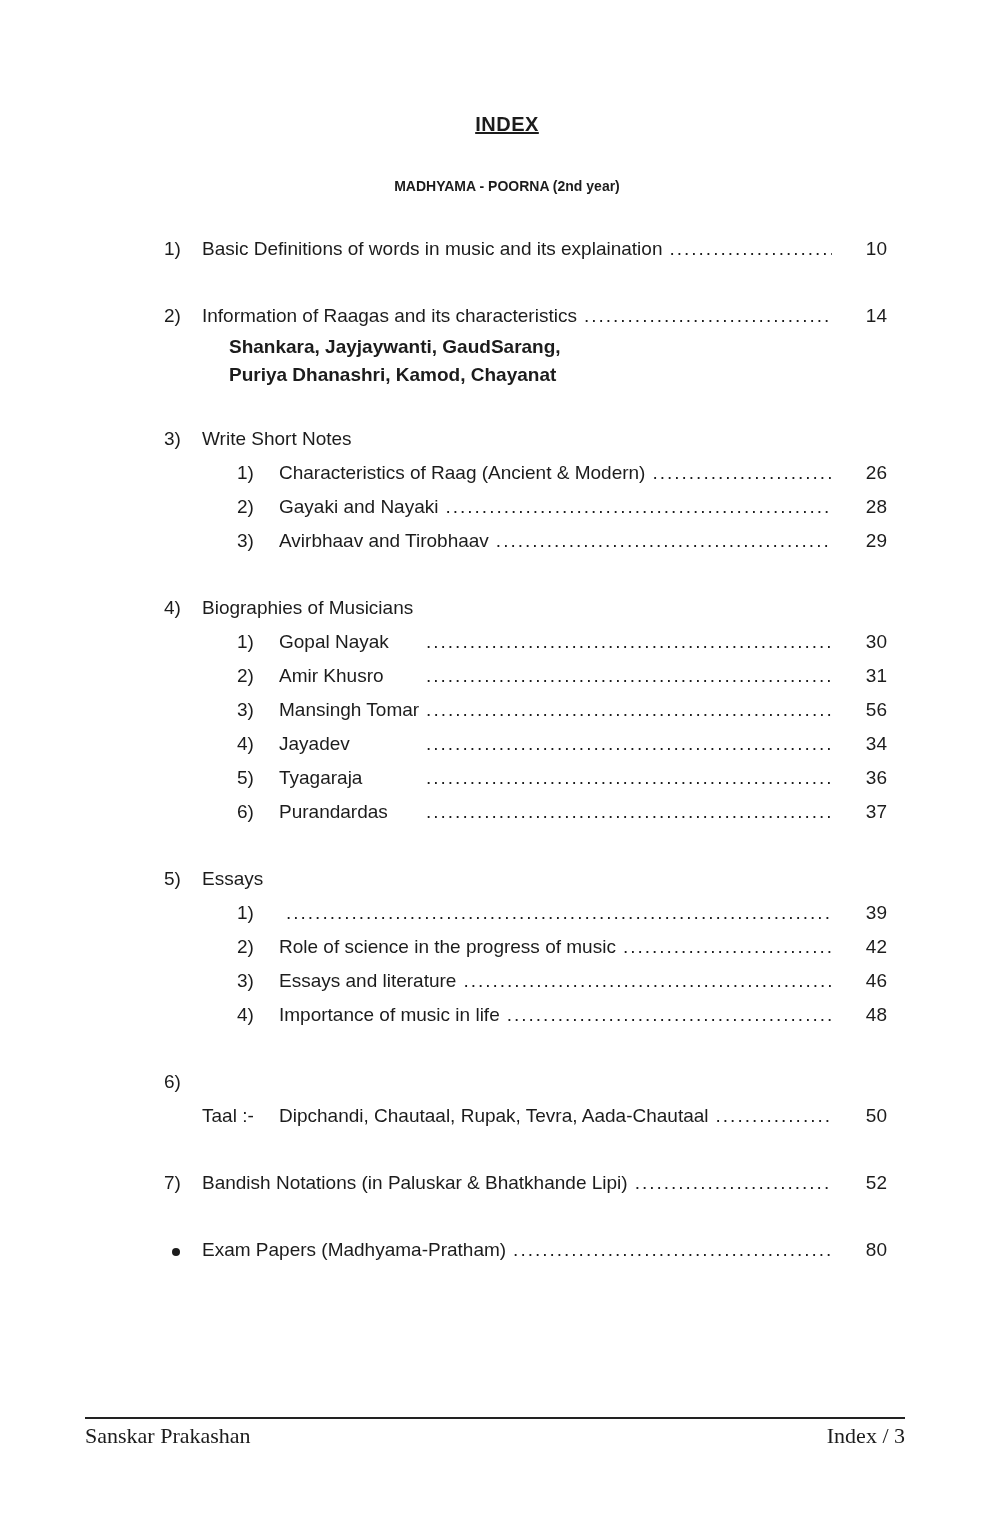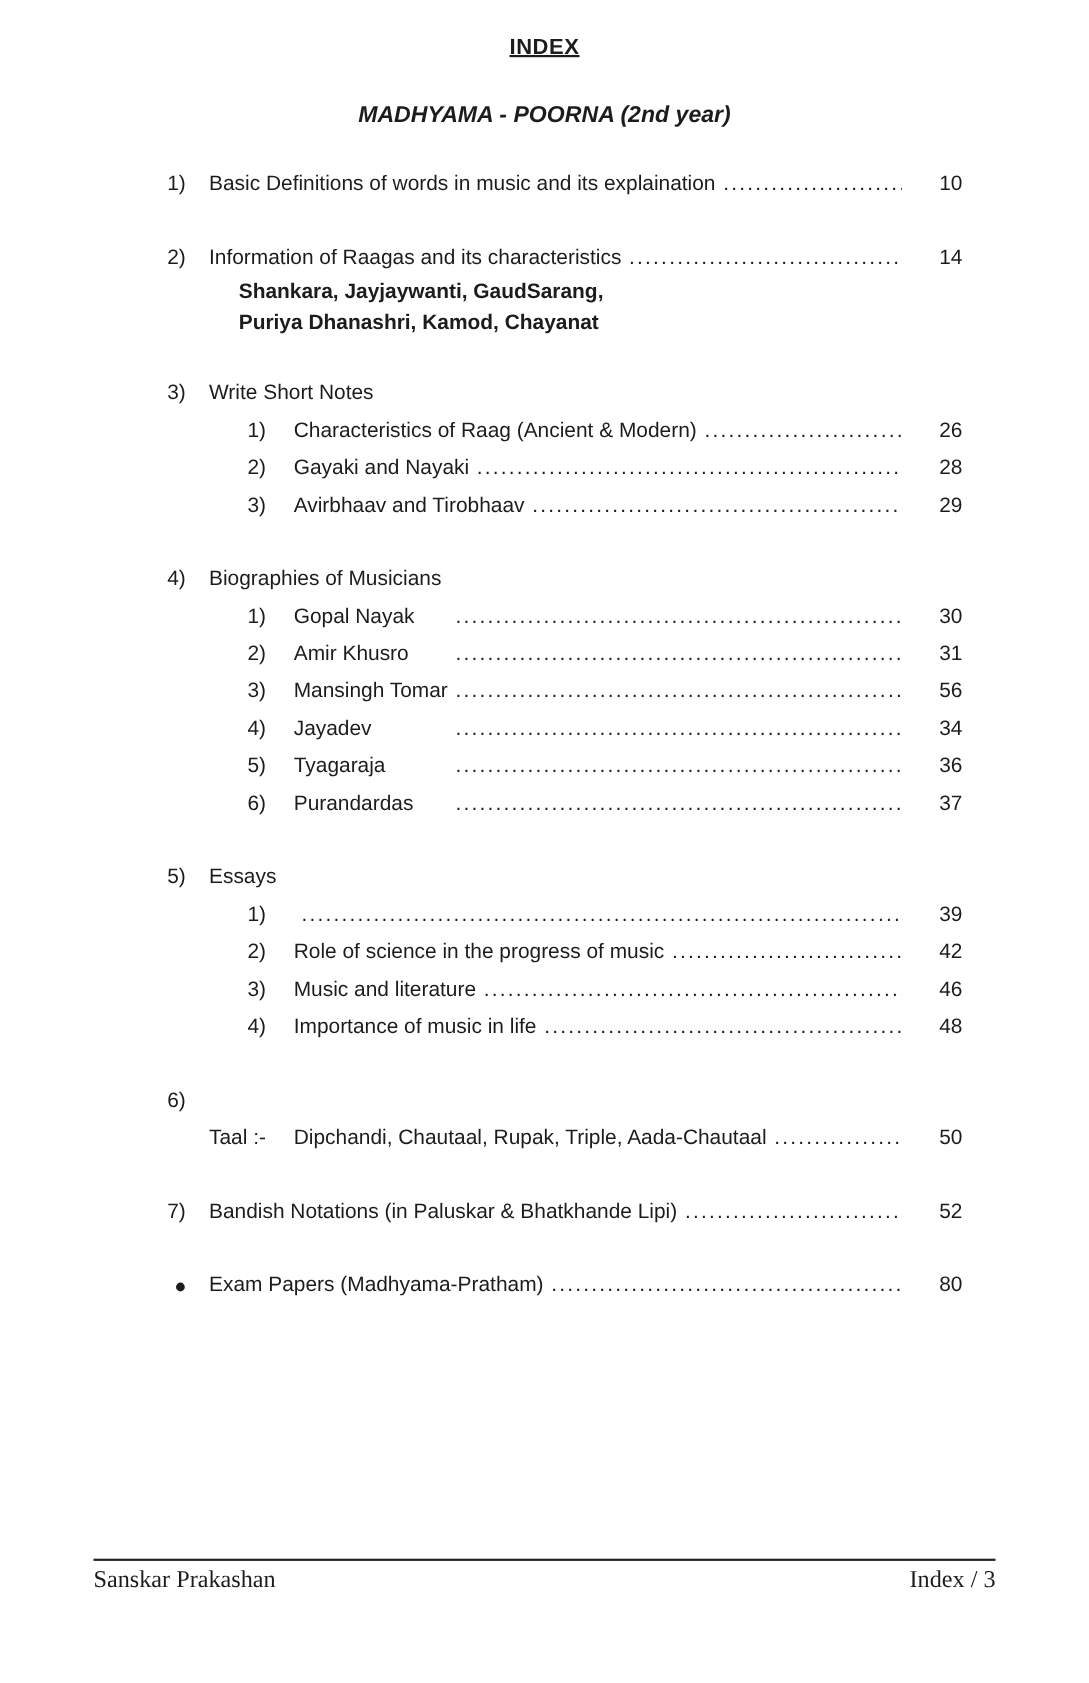--- a/index.html
+++ b/index.html
@@ -8,43 +8,42 @@
     width: 990px;
     height: 1530px;
     background: #ffffff;
     color: #1c1c1c;
     font-family: "Liberation Sans", sans-serif;
     overflow: hidden;
   }
   .content {
     position: absolute;
     top: 0;
-    left: 152px;
+    left: 164px;
     width: 723px;
-    margin-top: 31px;
+    padding-top: 112px;
   }
   .doc-title {
     text-align: center;
     margin-left: -37px;          
     font-size: 20px;
     font-weight: bold;
     text-decoration: underline;
     height: 24px;
     line-height: 24px;
     letter-spacing: 0.5px;
   }
   .doc-subtitle {
     text-align: center;
     margin-left: -37px;
     margin-top: 38px;
-    font-size: 21px;
+    font-size: 14px;
     font-weight: bold;
     height: 24px;
     line-height: 24px;
-    font-style: italic;
   }
   .toc { margin-top: 34px; font-size: 19px; }
   .row {
     display: flex;
     align-items: baseline;
     height: 34px;
     line-height: 34px;
     white-space: nowrap;
   }
   .mt { margin-top: 33px; }
@@ -196,38 +195,38 @@
         <span class="page-num">39</span>
       </div>
       <div class="row has-page sub">
         <span class="num">2)</span>
         <span>Role of science in the progress of music</span>
         <span class="dots"></span>
         <span class="page-num">42</span>
       </div>
       <div class="row has-page sub">
         <span class="num">3)</span>
-        <span>Music and literature</span>
+        <span>Essays and literature</span>
         <span class="dots"></span>
         <span class="page-num">46</span>
       </div>
       <div class="row has-page sub">
         <span class="num">4)</span>
         <span>Importance of music in life</span>
         <span class="dots"></span>
         <span class="page-num">48</span>
       </div>
 
       <div class="row mt">
         <span class="num">6)</span>
       </div>
       <div class="row has-page">
         <span class="num"></span>
         <span class="taal-prefix">Taal :-</span>
-        <span>Dipchandi, Chautaal, Rupak, Triple, Aada-Chautaal</span>
+        <span>Dipchandi, Chautaal, Rupak, Tevra, Aada-Chautaal</span>
         <span class="dots"></span>
         <span class="page-num">50</span>
       </div>
 
       <div class="row has-page mt">
         <span class="num">7)</span>
         <span>Bandish Notations (in Paluskar  &amp;  Bhatkhande Lipi)</span>
         <span class="dots"></span>
         <span class="page-num">52</span>
       </div>

